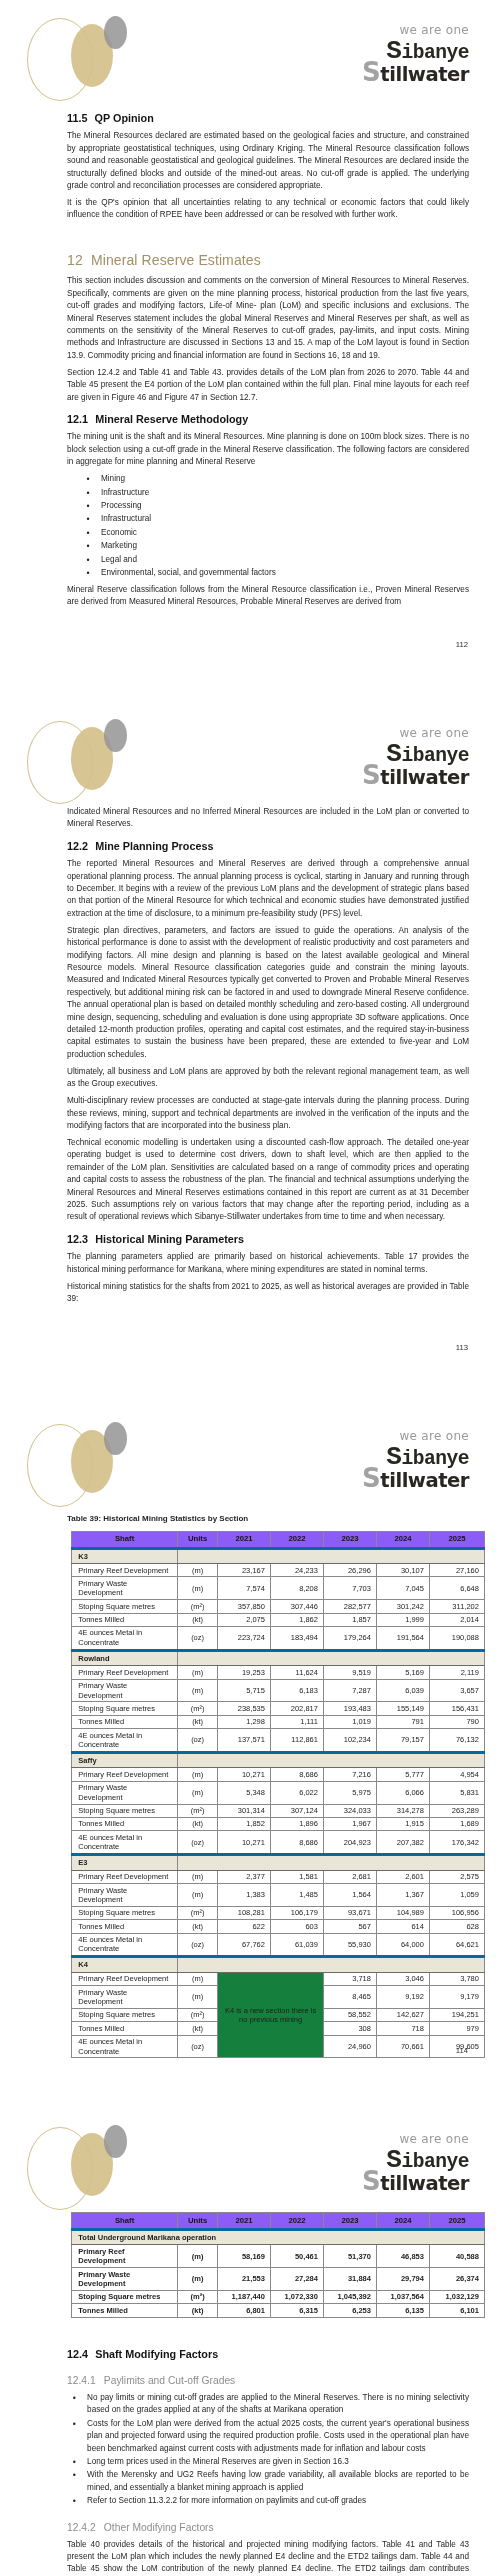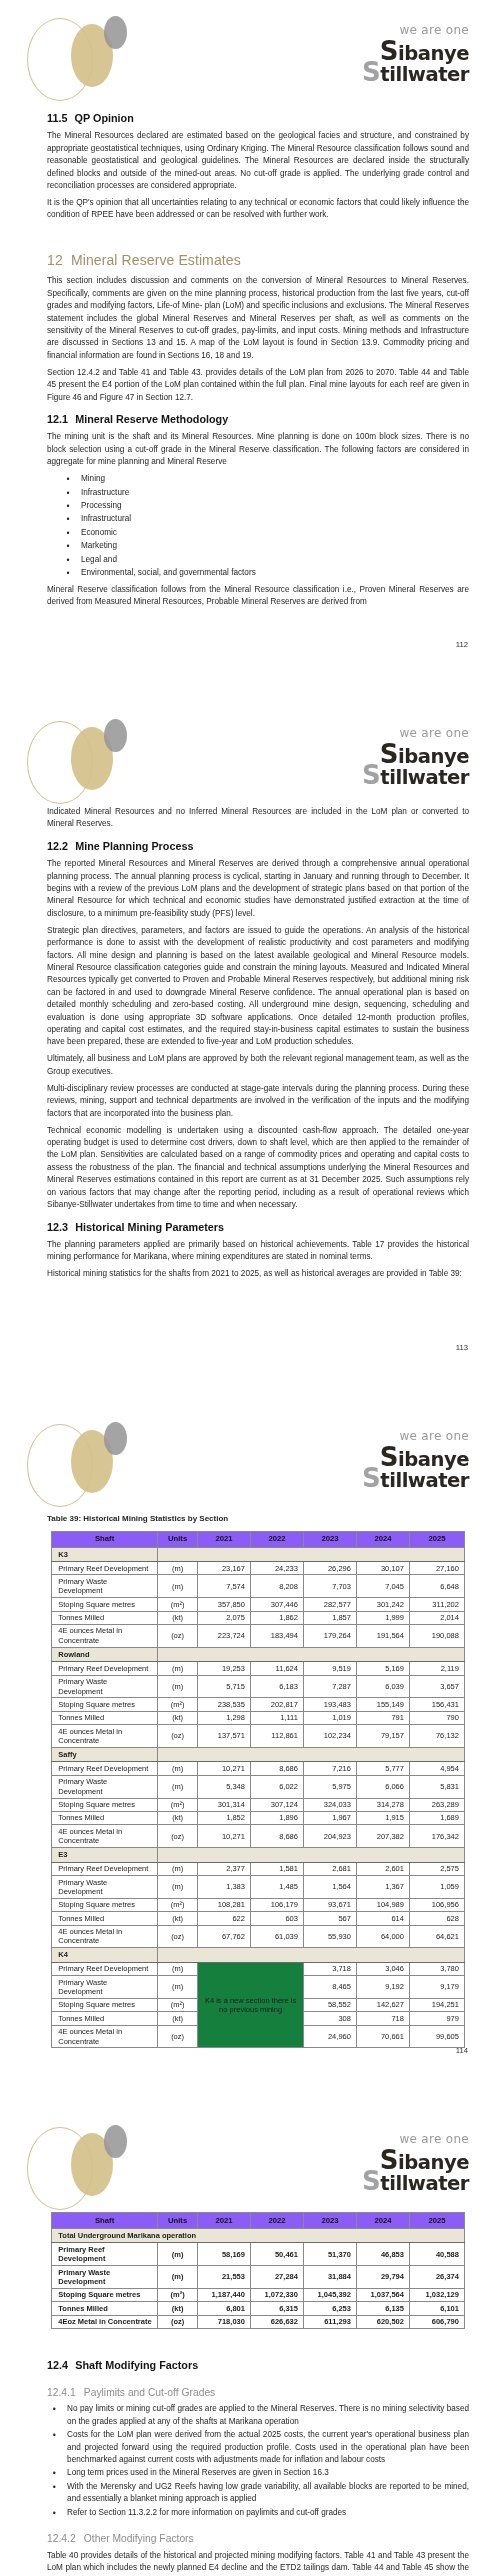--- a/index.html
+++ b/index.html
@@ -31,27 +31,27 @@
   }
   .decor-outline {
     position:absolute; left:0; top:2.1px; width:64px; height:81px;
     border:1px solid #d2c28e; border-radius:50%; background:transparent;
   }
   .brand {
     position:absolute; right:29px; top:24px; text-align:right;
     font-family:"DejaVu Sans",sans-serif; line-height:1;
   }
   .brand-tagline { color:#9a9a9a; font-size:12px; margin-bottom:1.5px; letter-spacing:0.3px; }
-  .brand-line1 { font-size:19.6px; font-weight:bold; color:#2a2622; letter-spacing:-0.5px; }
+  .brand-line1 { font-size:19.6px; font-weight:bold; color:#2a2622; letter-spacing:-0.5px;font-family:Liberation Mono, monospace; }
   .brand-line1::first-letter { font-size:26px; }
   .brand-line2 { font-size:19.6px; font-weight:bold; color:#2a2622; letter-spacing:-0.5px; margin-top:-4.1px;text-align:center; }
   .brand-line2::first-letter { color:#a2a2a2; font-size:26px; }
 
   
-  .content { padding:0 29px 0 47px; }
+  .content { padding:0 29px 0 47px;margin-left:20px; }
   p { margin:0 0 4.6px 0; text-align:justify; }
   h1.chapter {
     font-size:14px; font-weight:400; color:#a29066;
     margin:30px 0 7.2px 0; line-height:16.5px; letter-spacing:0.1px;
   }
   h2.sec { font-size:10.8px; font-weight:bold; color:#141414; margin:9.3px 0 4.6px 0; line-height:13.4px; }
   h3.graysec { font-size:10.3px; font-weight:400; color:#8d8d8d; margin:13.4px 0 4.6px 0; line-height:13px; }
   .hnum { display:inline-block; margin-right:8.2px; }
   h2.sec .hnum { margin-right:7.2px; }
 
@@ -72,21 +72,21 @@
   table.mtable th {
     background:#8b5cf6; font-size:7.7px; font-weight:bold; color:#141414;
     padding:2.6px 2.1px; text-align:center;
   }
   table.mtable td.cell-label { padding:1.5px 4.1px 1.5px 6.2px; text-align:left; }
   table.mtable td.cell-unit  { padding:1.5px 1px; text-align:center; }
   table.mtable td.cell-val   { padding:1.5px 5.2px 1.5px 1px; text-align:right; }
   table.mtable td.cell-note  { padding:2.1px 5.2px; text-align:center; background:#15803d; }
   table.mtable tr.section-row td {
     background:#e9e6d7; font-weight:bold; text-align:left; padding:2.1px 6.2px;
-    border-top:1px solid #0369a1; border-bottom:1px solid #6a6a6a;
+    border-top:3px solid #0369a1; border-bottom:1px solid #6a6a6a;
   }
   table.mtable-bold td { font-weight:bold; }
 </style>
 </head>
 <body>
 
 <div class="page">
   <div class="page-header">
     <div class="decor">
       <div class="decor-tan"></div>
@@ -498,29 +498,20 @@
           </tr>
           <tr>
             <td class="cell-label">Tonnes Milled</td>
             <td class="cell-unit">(kt)</td>
             <td class="cell-val">6,801</td>
             <td class="cell-val">6,315</td>
             <td class="cell-val">6,253</td>
             <td class="cell-val">6,135</td>
             <td class="cell-val">6,101</td>
           </tr>
-          <tr>
-            <td class="cell-label">4Eoz Metal in Concentrate</td>
-            <td class="cell-unit">(oz)</td>
-            <td class="cell-val">718,030</td>
-            <td class="cell-val">626,632</td>
-            <td class="cell-val">611,293</td>
-            <td class="cell-val">620,502</td>
-            <td class="cell-val">606,790</td>
-          </tr>
         </tbody>
       </table>
     <h2 class="sec" style="margin-top:30px;"><span class="hnum">12.4</span><span>Shaft Modifying Factors</span></h2>
     <h3 class="graysec"><span class="hnum">12.4.1</span><span>Paylimits and Cut-off Grades</span></h3>
     <ul class="dotlist dotlist-shallow">
         <li>No pay limits or mining cut-off grades are applied to the Mineral Reserves. There is no mining selectivity based on the grades applied at any of the shafts at Marikana operation</li>
         <li>Costs for the LoM plan were derived from the actual 2025 costs, the current year's operational business plan and projected forward using the required production profile. Costs used in the operational plan have been benchmarked against current costs with adjustments made for inflation and labour costs</li>
         <li>Long term prices used in the Mineral Reserves are given in Section 16.3</li>
         <li>With the Merensky and UG2 Reefs having low grade variability, all available blocks are reported to be mined, and essentially a blanket mining approach is applied</li>
         <li>Refer to Section 11.3.2.2 for more information on paylimits and cut-off grades</li>

